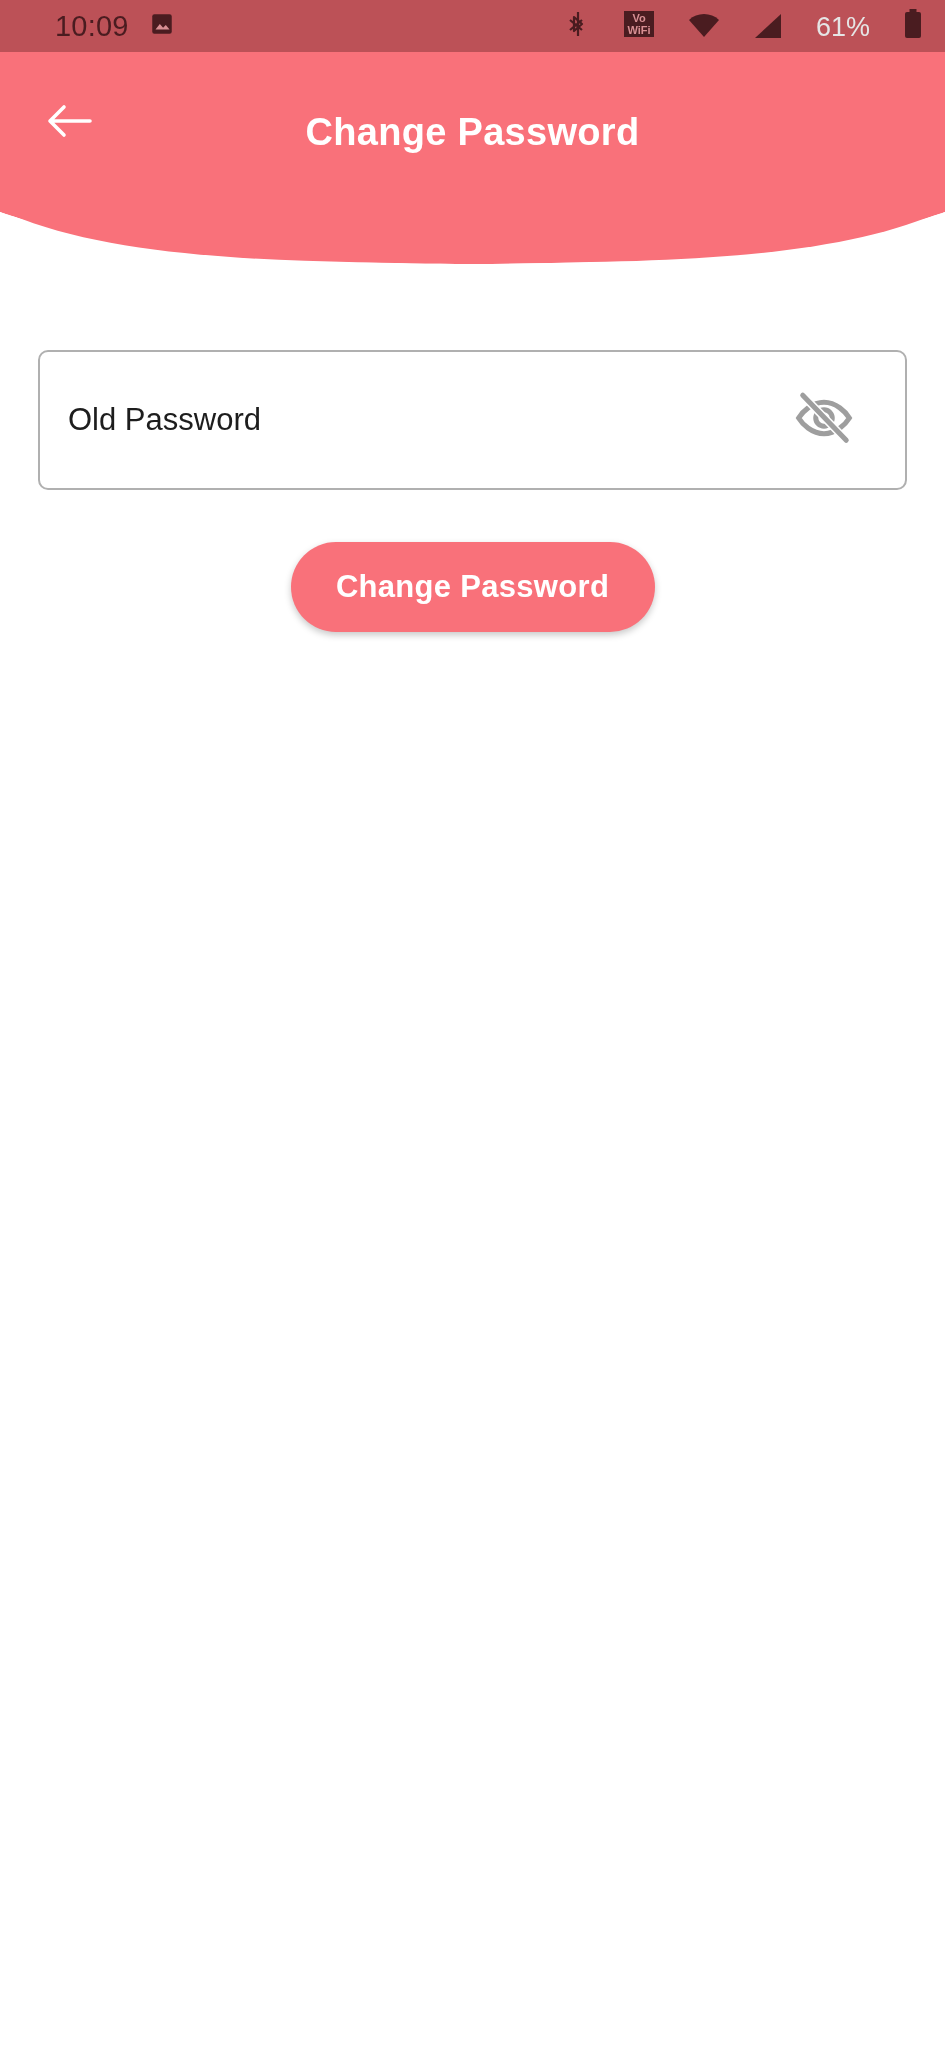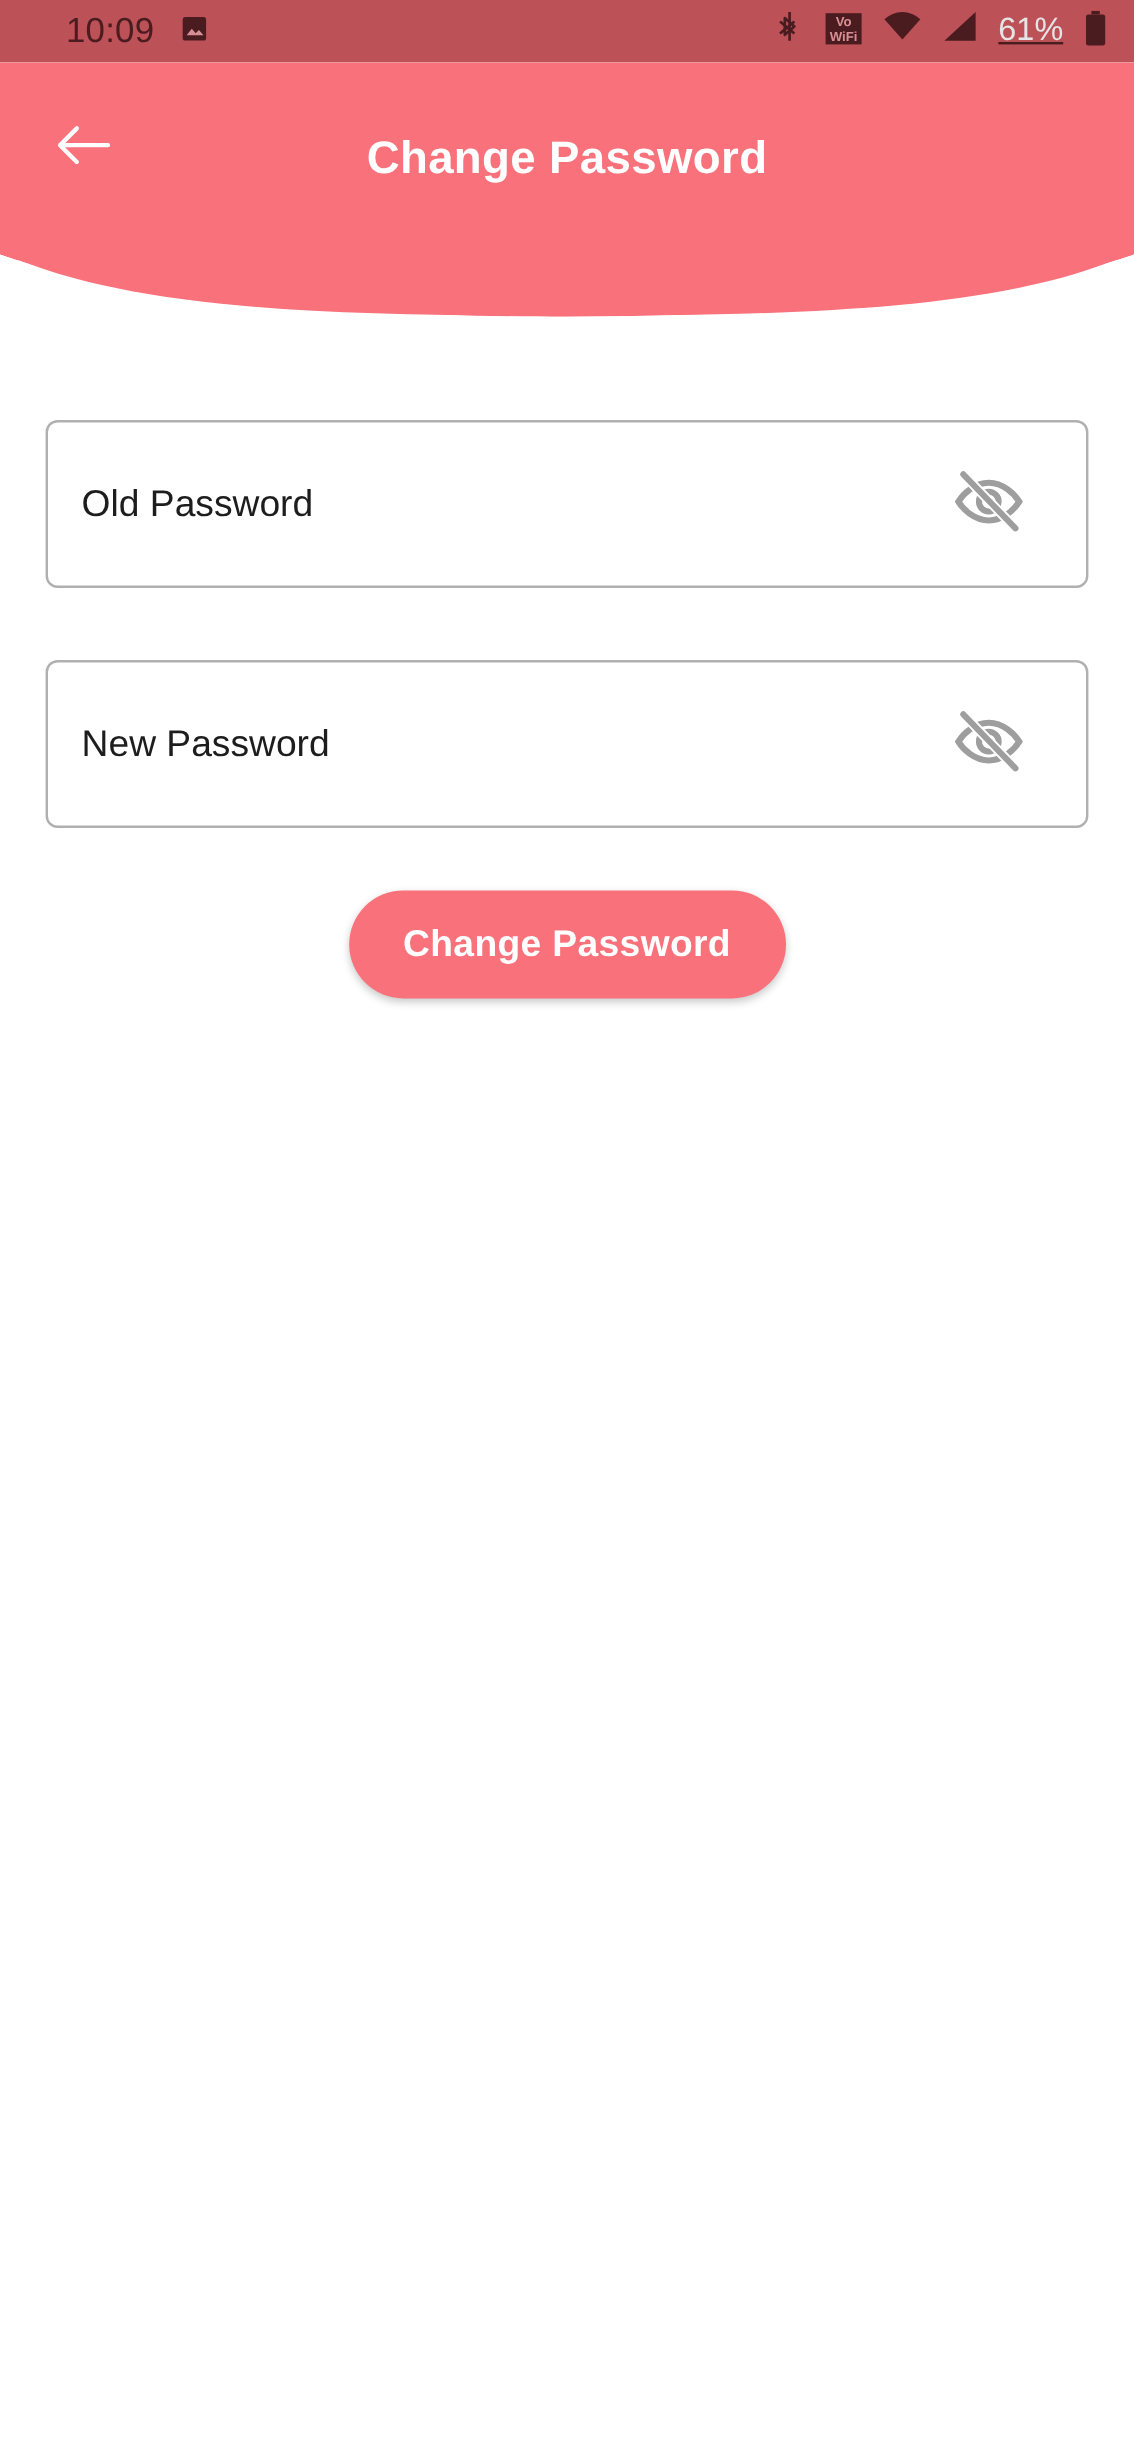--- a/index.html
+++ b/index.html
@@ -14,21 +14,21 @@
   
   .statusbar {
     position:absolute; top:0; left:0; width:945px; height:52px;
     background:#bc5157;
     display:flex; align-items:center;
     padding:0 22px 0 55px;
     color:#4a1c20;
   }
   .sb-left { display:flex; align-items:center; gap:20px; }
   .sb-time { font-size:29px; font-weight:400; letter-spacing:0.2px; color:#4a1c20; }
-  .sb-right { margin-left:auto; display:flex; align-items:flex-start; gap:17px;text-decoration:underline; }
+  .sb-right { margin-left:auto; display:flex; align-items:flex-end; gap:33px; }
   .sb-batt-text { font-size:27px; color:#e5e5e5; }
   .ic { display:block; }
 
   
   .header-wrap {
     position:absolute; top:52px; left:0; width:945px; height:215px;
   }
   .header-svg { position:absolute; top:0; left:0; }
   .back-btn {
     position:absolute; left:38px; top:40px;
@@ -156,33 +156,20 @@
           <svg width="58" height="58" viewBox="0 0 24 24">
             <path d="M12 5.5c-5 0-9 4-10.5 6.5C3 14.5 7 18.5 12 18.5s9-4 10.5-6.5C21 9.5 17 5.5 12 5.5z" fill="none" stroke="#9e9e9e" stroke-width="2.1"></path>
             <circle cx="12" cy="12" r="3.4" fill="none" stroke="#9e9e9e" stroke-width="2.1"></circle>
             <path d="M3.2 2.6l18 18.6" stroke="#ffffff" stroke-width="3.4"></path>
             <path d="M3.2 2.6l18 18.6" stroke="#9e9e9e" stroke-width="2.1" stroke-linecap="round"></path>
           </svg>
         </span>
       </span>
     </div>
 
-    <div class="field">
-      <span class="field-label">New Password</span>
-      <span class="eye-btn">
-        <span class="ic">
-          <svg width="58" height="58" viewBox="0 0 24 24">
-            <path d="M12 5.5c-5 0-9 4-10.5 6.5C3 14.5 7 18.5 12 18.5s9-4 10.5-6.5C21 9.5 17 5.5 12 5.5z" fill="none" stroke="#9e9e9e" stroke-width="2.1"></path>
-            <circle cx="12" cy="12" r="3.4" fill="none" stroke="#9e9e9e" stroke-width="2.1"></circle>
-            <path d="M3.2 2.6l18 18.6" stroke="#ffffff" stroke-width="3.4"></path>
-            <path d="M3.2 2.6l18 18.6" stroke="#9e9e9e" stroke-width="2.1" stroke-linecap="round"></path>
-          </svg>
-        </span>
-      </span>
-    </div>
 
 
     <div class="submit-wrap">
       <button class="submit-btn">Change Password</button>
     </div>
 
   </div>
 
 </div>
 

